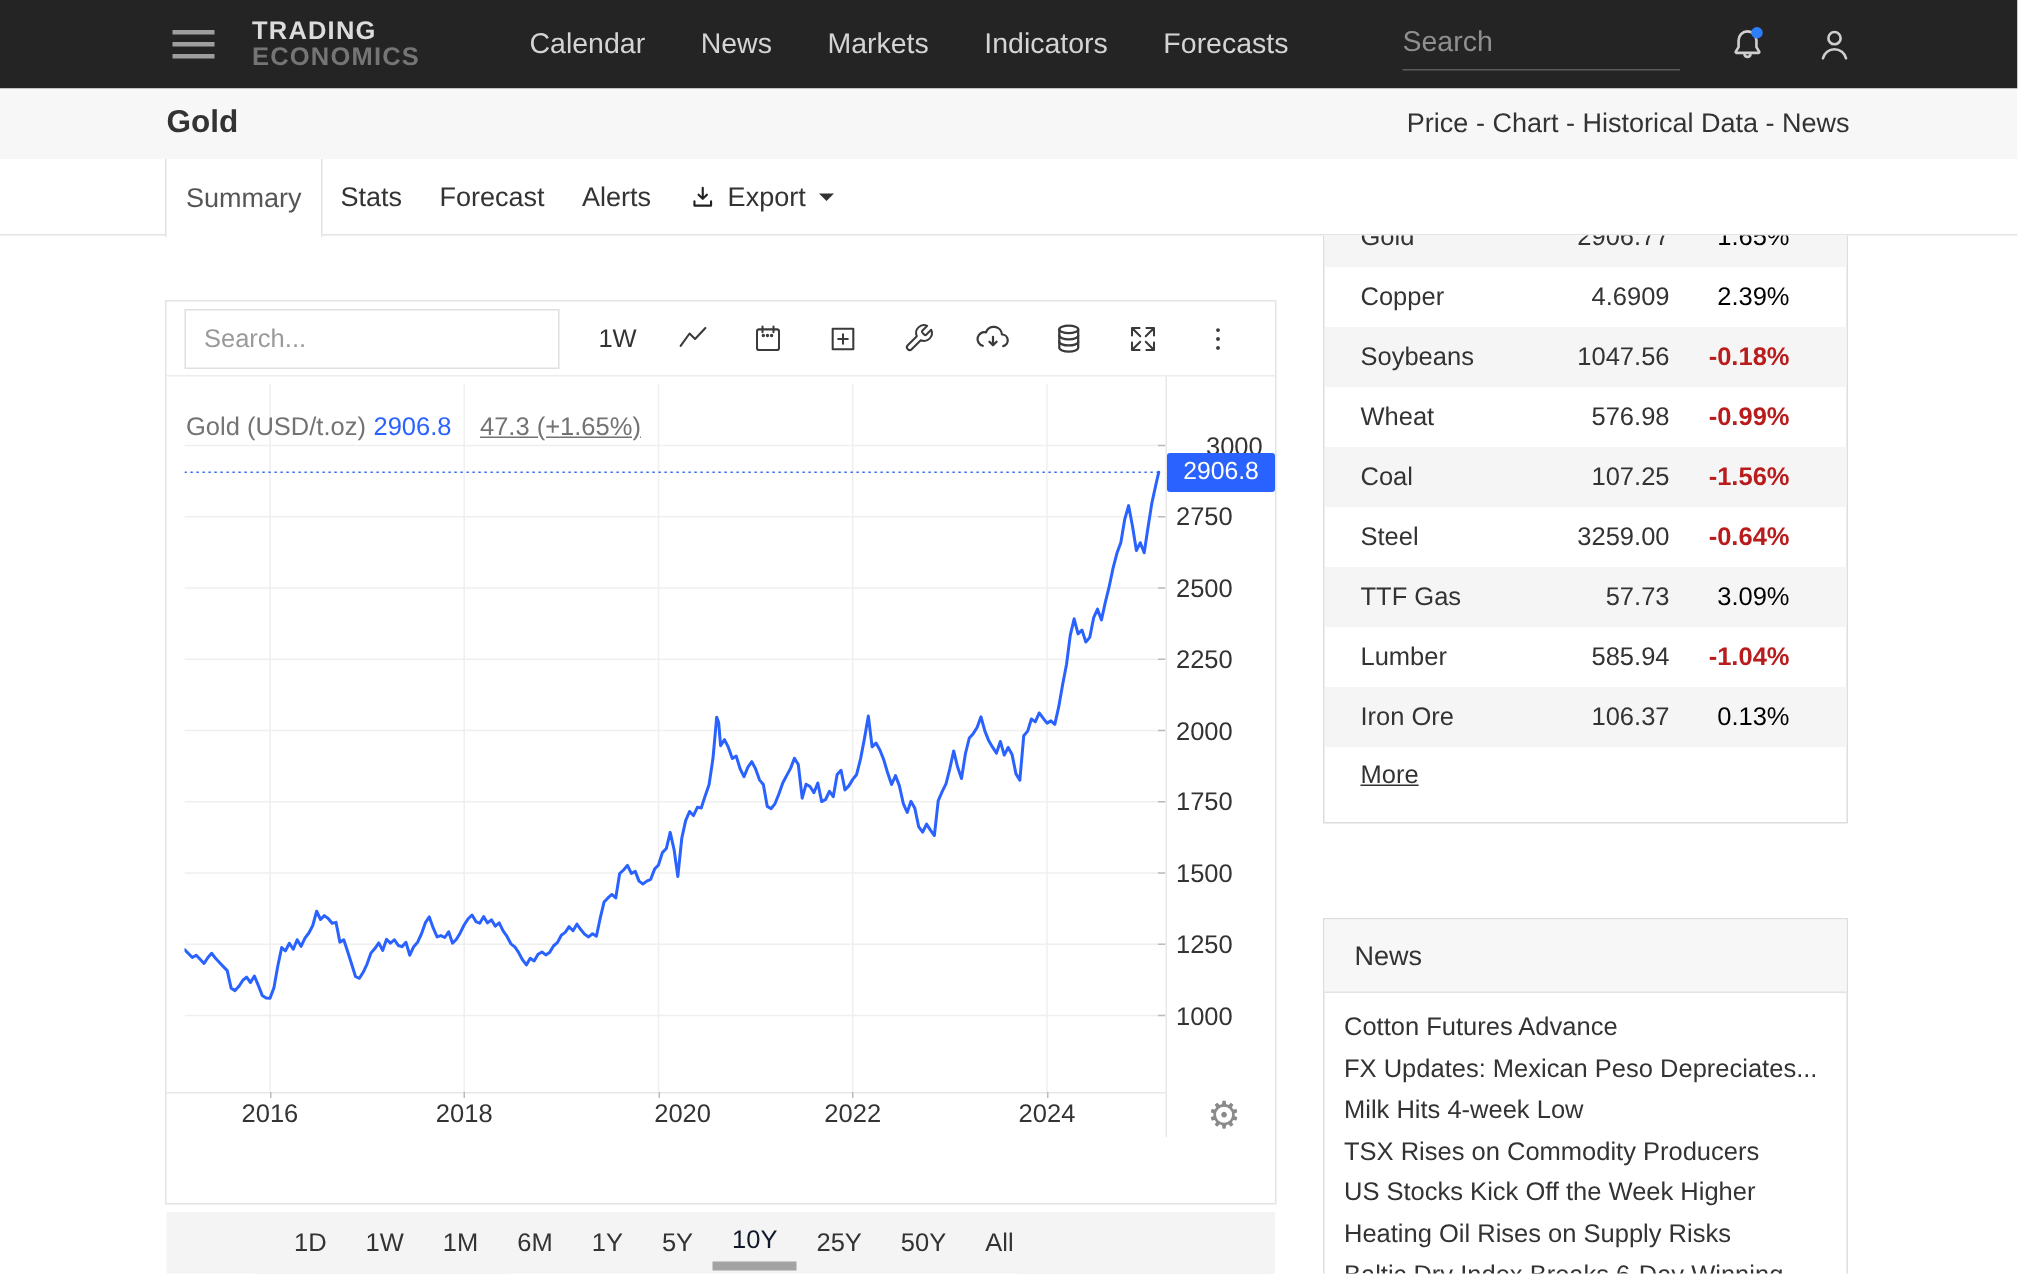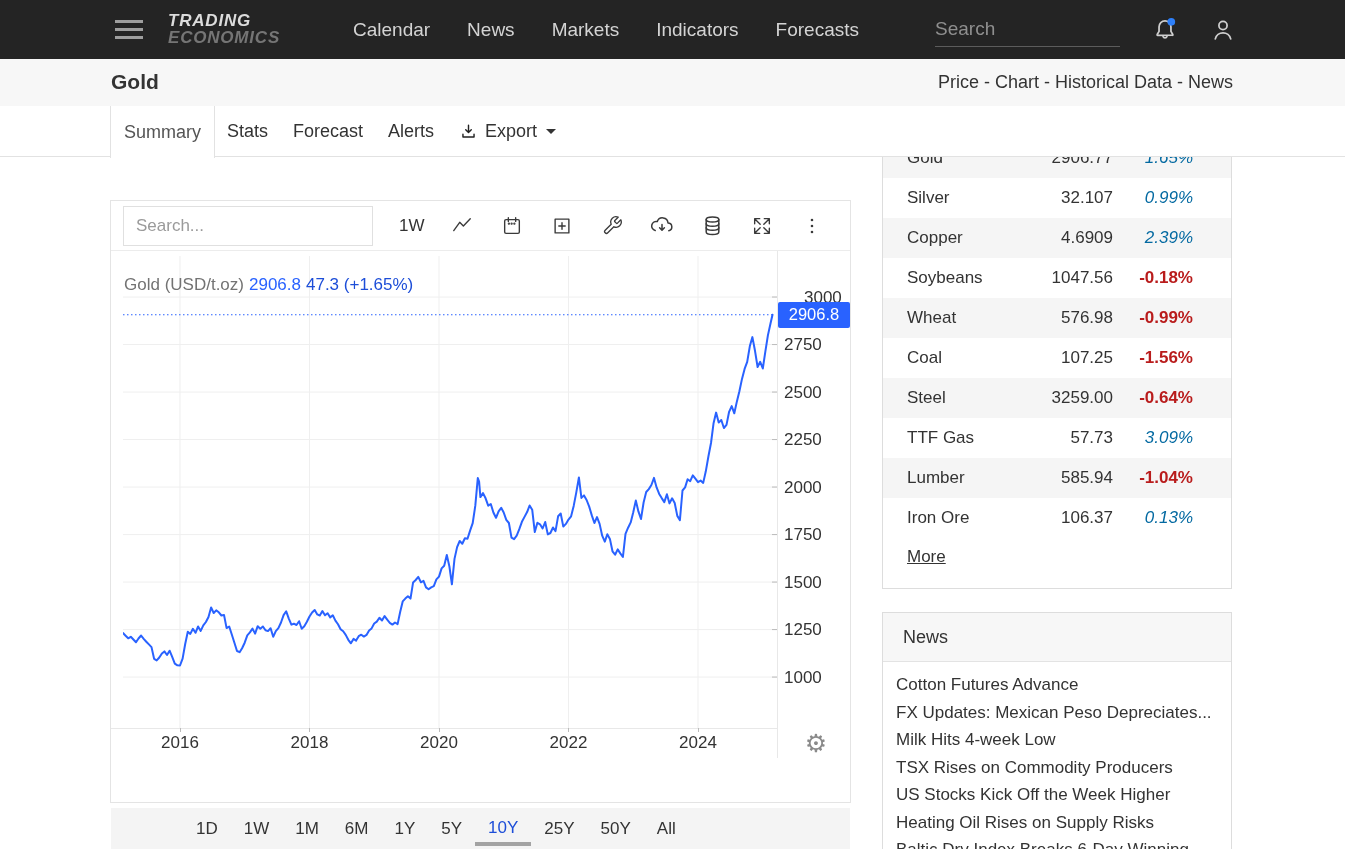--- a/index.html
+++ b/index.html
@@ -3,21 +3,21 @@
 <meta charset="utf-8">
 <style>
   html,body{margin:0;padding:0;}
   body{width:1345px;height:849px;overflow:hidden;position:relative;background:#fff;
        font-family:"Liberation Sans",sans-serif;-webkit-font-smoothing:antialiased;}
   
   .topnav{position:absolute;left:0;top:0;width:1345px;height:59px;background:#242424;}
   .burger{position:absolute;left:115px;top:20px;width:28px;height:19px;cursor:pointer;}
   .burger span{display:block;height:2.5px;background:#9e9e9e;margin-bottom:5.5px;}
   .logo{position:absolute;left:168px;top:12px;line-height:17px;font-weight:bold;
-        font-size:17px;letter-spacing:.8px;cursor:pointer;font-style:italic;}
+        font-size:17px;letter-spacing:.8px;cursor:pointer;}
   .logo .l1{color:#dcdcdc;}
   .logo .l2{color:#757575;}
   .navlist{position:absolute;left:353px;top:0;height:59px;display:flex;align-items:center;gap:37px;}
   .navlist .nitem{color:#d4d4d4;font-size:19px;cursor:pointer;white-space:nowrap;}
   .nav-search{position:absolute;left:935px;top:12px;width:185px;height:34px;}
   .nav-search input{width:100%;height:100%;background:transparent;border:none;
         border-bottom:1px solid #5c5c5c;color:#ddd;font-size:19px;outline:none;
         font-family:"Liberation Sans",sans-serif;padding:0;}
   .nav-search input::placeholder{color:#8f8f8f;}
   .icon-btn{position:absolute;top:16px;width:28px;height:28px;cursor:pointer;}
@@ -50,47 +50,47 @@
         font-family:"Liberation Sans",sans-serif;}
   .ctoolbar input::placeholder{color:#9a9a9a;}
   .tbspread{flex:1;display:flex;align-items:center;justify-content:space-evenly;}
   .interval{font-size:17px;color:#333;cursor:pointer;}
   .ticon{width:24px;height:24px;cursor:pointer;display:flex;align-items:center;justify-content:center;}
   .ticon svg{stroke:#3a3a3a;fill:none;stroke-width:1.5;stroke-linecap:round;stroke-linejoin:round;}
   #plot{position:absolute;left:0;top:50px;width:739px;height:507px;}
   .legend{position:absolute;left:13px;top:24px;font-size:17px;z-index:5;white-space:nowrap;}
   .legend .t{color:#737373;}
   .legend .p{color:#2962ff;margin-left:5px;}
-  .legend .c{color:#1d4ed8;margin-left:5px;}
+  .legend .c{color:#737373;margin-left:19px;text-decoration:underline;}
   #price-svg{position:absolute;left:12px;top:5px;}
   .ysep{position:absolute;left:666px;top:0;width:1px;height:507px;background:#e8e8e8;}
   .ylab{position:absolute;left:673px;width:62px;font-size:17px;color:#333;}
   .xline{position:absolute;left:0;top:477px;width:666px;height:1px;background:#e8e8e8;}
   .xlab{position:absolute;top:482px;width:70px;text-align:center;font-size:17px;color:#333;}
   .xtick{position:absolute;top:477px;width:1px;height:4px;background:#bbb;}
   .badge{position:absolute;left:667px;top:101px;width:72px;height:26px;background:#2962ff;
          color:#fff;font-size:16.5px;display:flex;align-items:center;justify-content:center;
          border-radius:2px;z-index:6;}
   .gear{position:absolute;left:690px;top:478px;width:30px;height:29px;color:#8a8a8a;
         font-size:25px;line-height:29px;text-align:center;cursor:pointer;
         font-family:"DejaVu Sans",sans-serif;}
   .rangebar{position:absolute;left:0;top:557px;width:739px;height:44px;background:#f4f4f4;
             display:flex;align-items:center;padding-left:72px;box-sizing:border-box;}
   .rbtn{font-size:17px;color:#333;padding:4px 13px;cursor:pointer;border-bottom:2px solid transparent;}
-  .rbtn.active{color:#1d4ed8;border-bottom:4px solid #a3a3a3;}
+  .rbtn.active{color:#0f172a;border-bottom:6px solid #a3a3a3;}
   
   .sbwrap{position:absolute;left:882px;top:157px;width:350px;height:434px;overflow:hidden;}
   .mpanel{margin-top:-20px;border:1px solid #ddd;background:#fff;box-sizing:border-box;
           padding-bottom:12px;}
   .mrow{display:flex;align-items:center;height:40px;font-size:17px;color:#333;cursor:pointer;}
   .mrow:nth-child(odd){background:#f5f5f5;}
   .mrow .n{flex:1;padding-left:24px;}
   .mrow .v{width:120px;text-align:right;}
   .mrow .p{width:80px;text-align:right;margin-right:38px;}
-  .up{color:#0369a1;font-style:italic;}
+  .up{color:#000000;}
   .down{color:#b91c1c;font-weight:bold;}
   .morerow{height:38px;display:flex;align-items:center;padding-left:24px;}
   .morerow a{color:#333;font-size:17px;text-decoration:underline;cursor:pointer;}
   
   .newspanel{position:absolute;left:882px;top:612px;width:350px;height:400px;
              border:1px solid #ddd;background:#fff;box-sizing:border-box;}
   .newshead{height:48px;background:#f7f7f7;border-bottom:1px solid #e3e3e3;display:flex;
             align-items:center;padding-left:20px;font-size:18px;color:#333;}
   .newslist{padding:9px 14px 0 13px;}
   .newslist a{display:block;font-size:17px;color:#333;line-height:27.5px;text-decoration:none;
@@ -266,41 +266,36 @@
       <div class="ylab" style="top: 179.056px;">2250</div>
       <div class="ylab" style="top: 226.56px;">2000</div>
       <div class="ylab" style="top: 274.064px;">1750</div>
       <div class="ylab" style="top: 321.568px;">1500</div>
       <div class="ylab" style="top: 369.072px;">1250</div>
       <div class="ylab" style="top: 416.576px;">1000</div>
       <div class="xlab" style="left: 33.9822px;">2016</div>
       <div class="xtick" style="left: 68.9822px;"></div>
       <div class="xlab" style="left: 163.487px;">2018</div>
       <div class="xtick" style="left: 198.487px;"></div>
-      <div class="xlab" style="left: 292.992px;">2020</div>
+      <div class="xlab" style="left: 292.992px; text-align: right;">2020</div>
       <div class="xtick" style="left: 327.992px;"></div>
       <div class="xlab" style="left: 422.497px;">2022</div>
       <div class="xtick" style="left: 457.497px;"></div>
       <div class="xlab" style="left: 552.002px;">2024</div>
       <div class="xtick" style="left: 587.002px;"></div>
     </div>
 </div>
 
 <div class="sbwrap">
   <div class="mpanel" id="mpanel">
 
   <div class="mrow">
         <span class="n">Gold</span>
         <span class="v">2906.77</span>
         <span class="p up">1.65%</span>
-      </div>
-      <div class="mrow">
-        <span class="n">Silver</span>
-        <span class="v">32.107</span>
-        <span class="p up">0.99%</span>
       </div>
       <div class="mrow">
         <span class="n">Copper</span>
         <span class="v">4.6909</span>
         <span class="p up">2.39%</span>
       </div>
       <div class="mrow">
         <span class="n">Soybeans</span>
         <span class="v">1047.56</span>
         <span class="p down">-0.18%</span>

